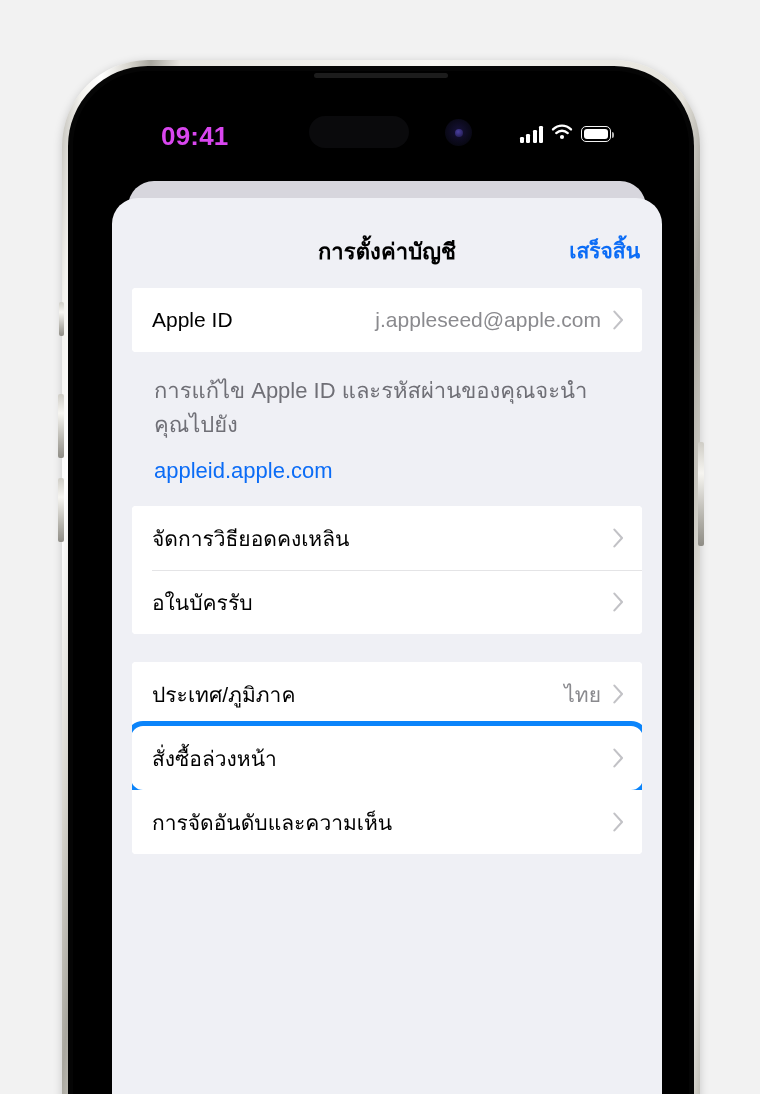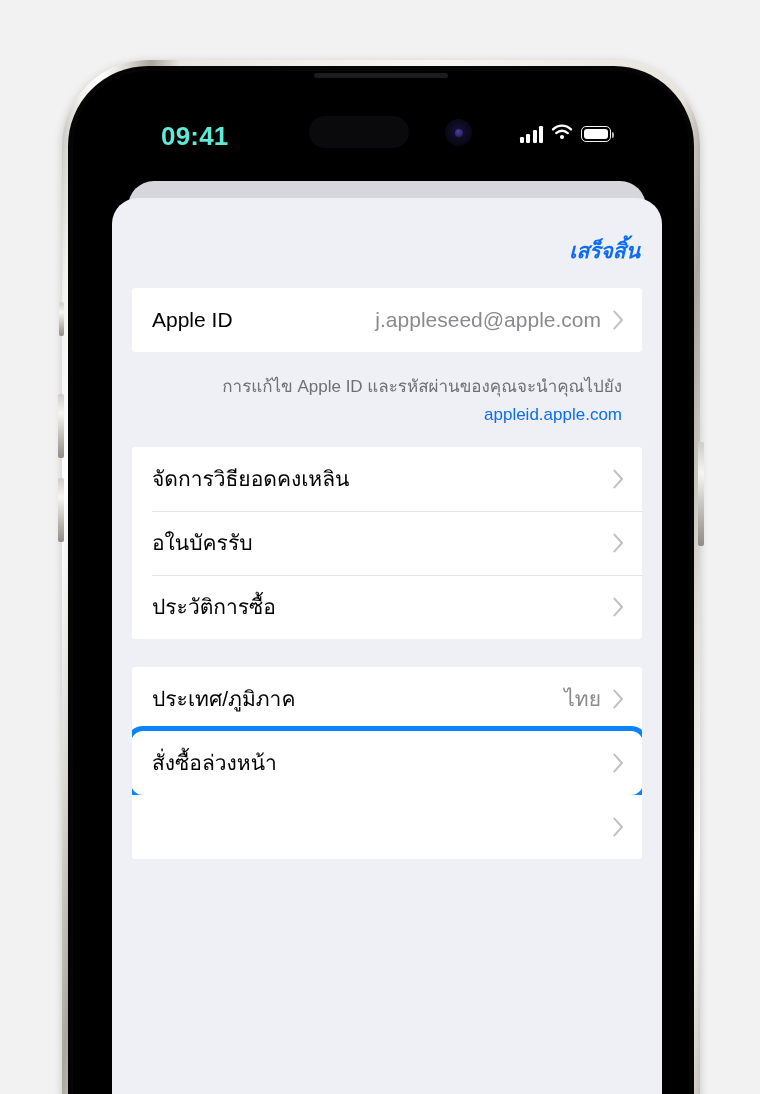--- a/index.html
+++ b/index.html
@@ -100,21 +100,21 @@
     height: 110px;
     color: #ffffff;
   }
   .status-time {
     position: absolute;
     left: 88px;
     top: 50px;
     font-size: 26px;
     font-weight: 700;
     letter-spacing: 0.2px;
-    color: #5eead4;
+    color: #d946ef;
   }
   .dynamic-island {
     position: absolute;
     left: 236px;
     top: 45px;
     width: 100px;
     height: 32px;
     border-radius: 18px;
     background: #0a0a0c;
   }
@@ -217,21 +217,20 @@
     letter-spacing: 0.1px;
   }
   .nav-done {
     position: absolute;
     right: 22px;
     top: 36px;
     font-size: 21px;
     font-weight: 700;
     color: #0b6cf6;
     cursor: pointer;
-    font-style: italic;
   }
 
   
   .content {
     padding: 0 20px;
   }
   .group {
     background: #ffffff;
     border-radius: 4px;
     overflow: hidden;
@@ -272,29 +271,28 @@
     width: 11px;
     height: 20px;
     flex: 0 0 auto;
     margin-left: 2px;
   }
   .chev svg { display: block; }
 
   
   .footnote {
     padding: 14px 20px 18px 22px;
-    font-size: 17px;
+    font-size: 22px;
     line-height: 1.55;
     color: #6f6f76;
-    text-align: right;
   }
   .footnote .link {
     display: block;
     color: #0b6cf6;
-    margin-top: 2px;
+    margin-top: 12px;
     cursor: pointer;
   }
 
   
   .gap-lg { height: 20px; }
 
   
   .highlight-wrap { position: relative; }
   .highlight-ring {
     position: absolute;
@@ -352,20 +350,21 @@
               <i></i>
             </span>
         </div>
       </div>
 
       <div class="sheet-back"></div>
 
       <div class="sheet">
 
         <div class="navbar">
+          <div class="nav-title">การตั้งค่าบัญชี</div>
           <div class="nav-done">เสร็จสิ้น</div>
         </div>
 
         <div class="content">
 
           <div class="group">
             <div class="row">
               <span class="row-label">Apple ID</span>
               <span class="row-spacer"></span>
               <span class="row-value">j.appleseed@apple.com</span>
@@ -398,29 +397,20 @@
             <div class="row">
               <span class="row-label">อในบัครรับ</span>
               <span class="row-spacer"></span>
               <span class="chev">
                 <svg width="11" height="20" viewBox="0 0 11 20" fill="none" xmlns="http://www.w3.org/2000/svg">
                   <path d="M1.4 1.6 9 10l-7.6 8.4" stroke="#c2c2c6" stroke-width="2.1" stroke-linecap="round" stroke-linejoin="round"></path>
                 </svg>
               </span>
             </div>
 
-            <div class="row">
-              <span class="row-label">ประวัติการซื้อ</span>
-              <span class="row-spacer"></span>
-              <span class="chev">
-                <svg width="11" height="20" viewBox="0 0 11 20" fill="none" xmlns="http://www.w3.org/2000/svg">
-                  <path d="M1.4 1.6 9 10l-7.6 8.4" stroke="#c2c2c6" stroke-width="2.1" stroke-linecap="round" stroke-linejoin="round"></path>
-                </svg>
-              </span>
-            </div>
           </div>
 
           <div class="gap-lg"></div>
 
           <div class="group">
 
             <div class="row">
               <span class="row-label">ประเทศ/ภูมิภาค</span>
               <span class="row-spacer"></span>
               <span class="row-value">ไทย</span>
@@ -438,20 +428,21 @@
                 <span class="chev">
                   <svg width="11" height="20" viewBox="0 0 11 20" fill="none" xmlns="http://www.w3.org/2000/svg">
                     <path d="M1.4 1.6 9 10l-7.6 8.4" stroke="#c2c2c6" stroke-width="2.1" stroke-linecap="round" stroke-linejoin="round"></path>
                   </svg>
                 </span>
               </div>
               <div class="highlight-ring"></div>
             </div>
 
             <div class="row">
+              <span class="row-label">การจัดอันดับและความเห็น</span>
               <span class="row-spacer"></span>
               <span class="chev">
                 <svg width="11" height="20" viewBox="0 0 11 20" fill="none" xmlns="http://www.w3.org/2000/svg">
                   <path d="M1.4 1.6 9 10l-7.6 8.4" stroke="#c2c2c6" stroke-width="2.1" stroke-linecap="round" stroke-linejoin="round"></path>
                 </svg>
               </span>
             </div>
           </div>
 
         </div>

